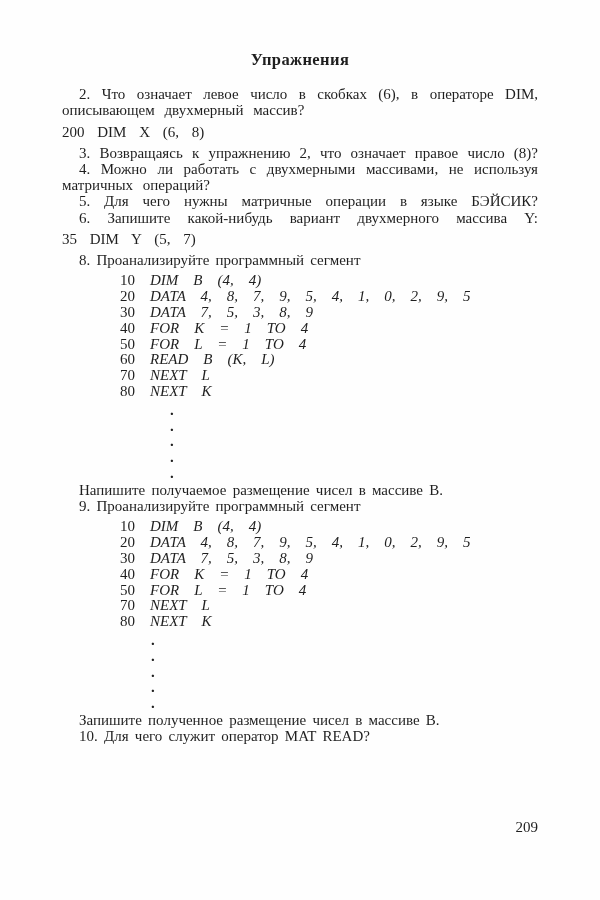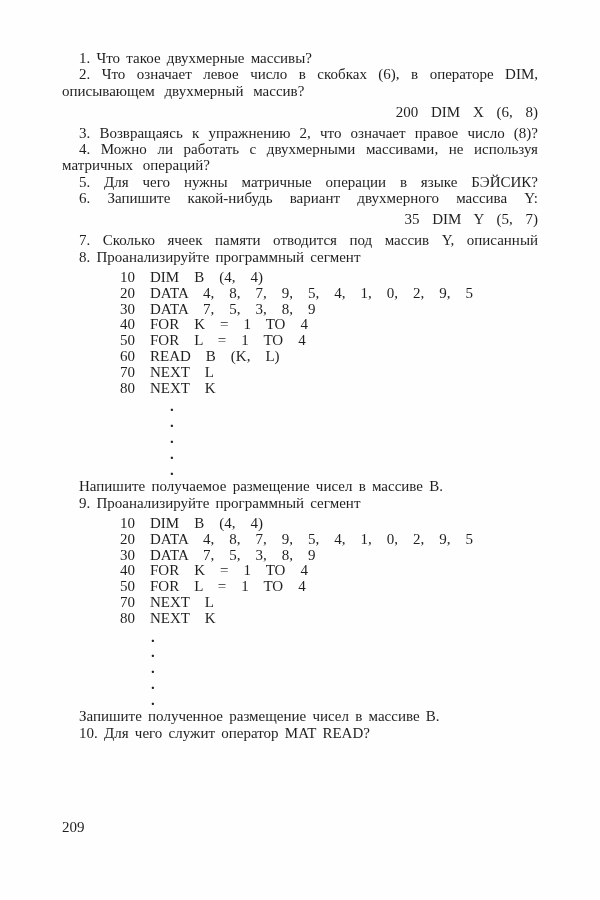--- a/index.html
+++ b/index.html
@@ -31,74 +31,73 @@
     line-height: 16.3px;
     word-spacing: 2.5px;
   }
   .indent { text-indent: 17px; }
   .jfull {
     text-align: justify;
     text-align-last: justify;
   }
   .wide { word-spacing: 6px; }
   .cdim {
-    text-align: right;
+    text-align: left;
     font-size: 15px;
     line-height: 18px;
     margin: 4px 0;
     word-spacing: 9px;
   }
   .code-block { margin: 5px 0 0 58px; }
   .code-line {
     font-size: 15px;
     line-height: 15.8px;
     white-space: nowrap;
   }
   .lno { display: inline-block; width: 30px; }
-  .ctext { word-spacing: 0.75em; }
+  .ctext { word-spacing: 0.75em; font-style: italic; }
   .dots { margin-top: 3px; }
   .dots-a { margin-left: 108px; }
   .dots-b { margin-left: 89px; }
   .dot-row {
     font-size: 15px;
     line-height: 15.8px;
     font-weight: 700;
   }
   .pageno {
     position: absolute;
     top: 819px;
     left: 62px;
     width: 476px;
-    text-align: left;
+    text-align: right;
     font-size: 15px;
     line-height: 17px;
   }
 </style>
 </head>
 <body>
 
 <div class="page">
   <div class="content">
 
+    <div class="title">Упражнения</div>
 
-    <div class="tline indent">1. Что такое двухмерные массивы?</div>
     <div class="tline indent jfull">2. Что означает левое число в скобках (6), в операторе DIM,</div>
     <div class="tline wide">описывающем двухмерный массив?</div>
 
     <div class="cdim">200 DIM X (6, 8)</div>
 
     <div class="tline indent jfull">3. Возвращаясь к упражнению 2, что означает правое число (8)?</div>
     <div class="tline indent jfull">4. Можно ли работать с двухмерными массивами, не используя</div>
     <div class="tline wide">матричных операций?</div>
     <div class="tline indent jfull">5. Для чего нужны матричные операции в языке БЭЙСИК?</div>
     <div class="tline indent jfull">6. Запишите какой-нибудь вариант двухмерного массива Y:</div>
 
     <div class="cdim">35 DIM Y (5, 7)</div>
 
-    <div class="tline indent jfull">7. Сколько ячеек памяти отводится под массив Y, описанный</div>
     <div class="tline indent">8. Проанализируйте программный сегмент</div>
 
     <div class="code-block">
       <div class="code-line"><span class="lno">10</span><span class="ctext">DIM B (4, 4)</span></div>
       <div class="code-line"><span class="lno">20</span><span class="ctext">DATA 4, 8, 7, 9, 5, 4, 1, 0, 2, 9, 5</span></div>
       <div class="code-line"><span class="lno">30</span><span class="ctext">DATA 7, 5, 3, 8, 9</span></div>
       <div class="code-line"><span class="lno">40</span><span class="ctext">FOR K = 1 TO 4</span></div>
       <div class="code-line"><span class="lno">50</span><span class="ctext">FOR L = 1 TO 4</span></div>
       <div class="code-line"><span class="lno">60</span><span class="ctext">READ B (K, L)</span></div>
       <div class="code-line"><span class="lno">70</span><span class="ctext">NEXT L</span></div>

